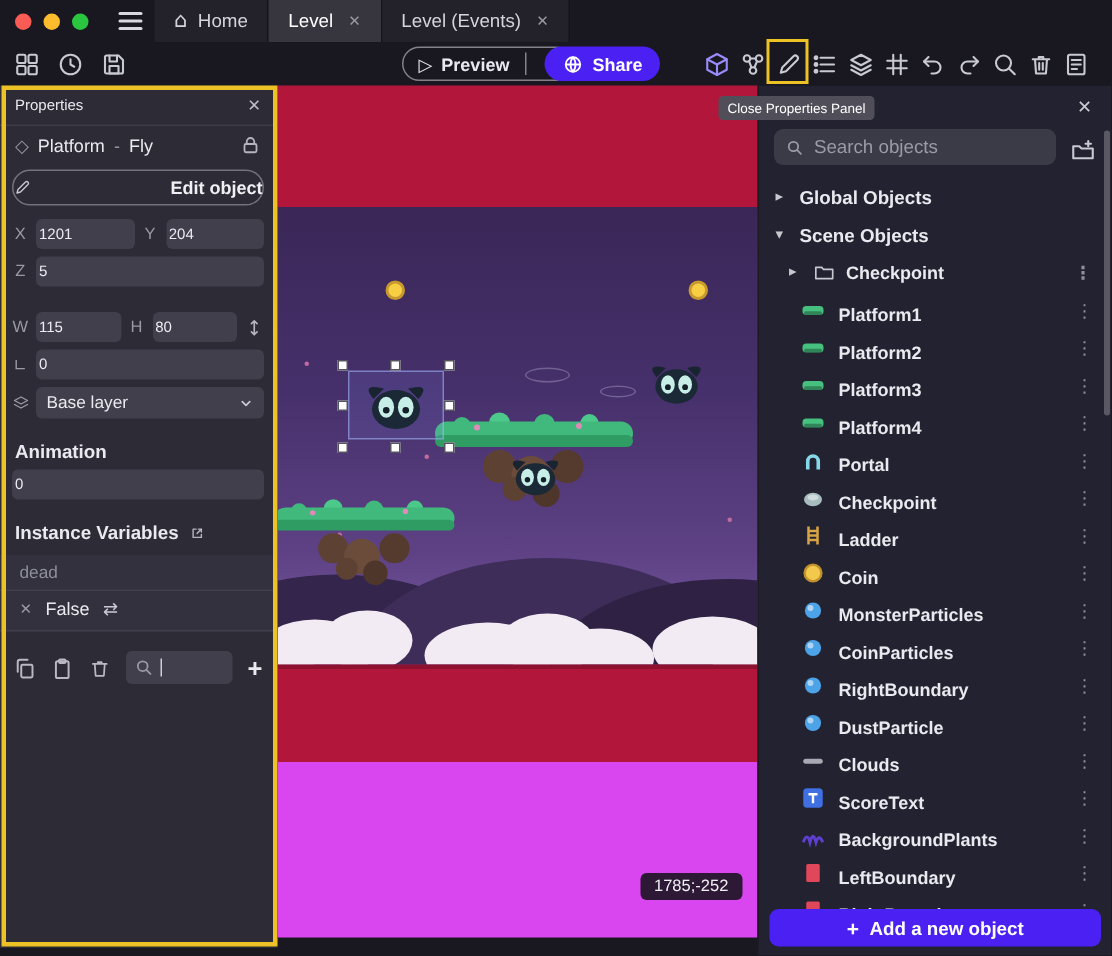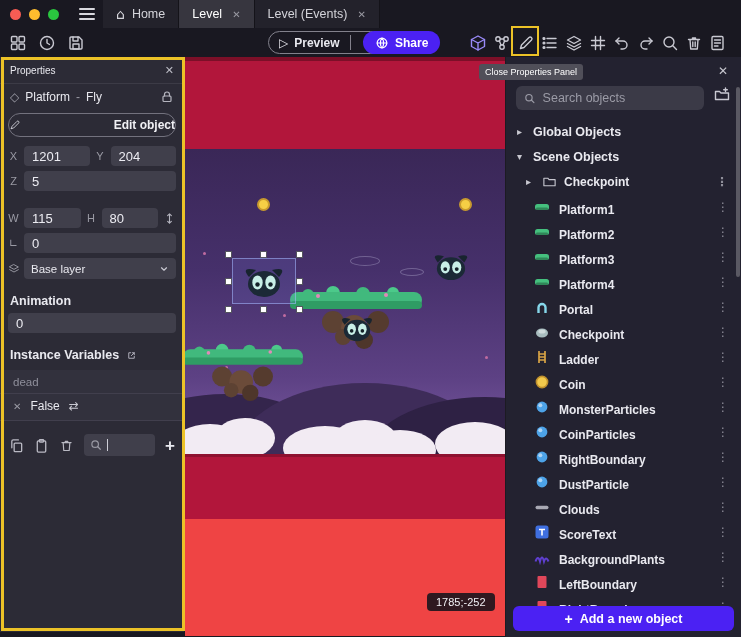--- a/index.html
+++ b/index.html
@@ -38,52 +38,52 @@
   .props-title { font-size:10px; font-weight:normal; }
   .panel-close { color:#bcbcc5; font-size:11px; cursor:pointer; }
   .props-divider { height:1px; background:#3c3b46; }
   .type-row { display:flex; align-items:center; gap:6px; padding:6px 10px 3px; font-size:12px; }
   .type-row .dim { color:#9a9aa4; }
   .type-row .spacer { flex:1; }
   .edit-btn { margin:6px 8px 9px; height:24px; border:1px solid #73727e; border-radius:13px; display:flex; align-items:center; justify-content:space-between; gap:6px; font-size:12px; font-weight:bold; color:#f0f0f4; cursor:pointer; }
   .frow { display:flex; align-items:center; gap:5px; margin:5px 8px; }
   .frow.gap-top { margin-top:17px; }
   .flabel { width:11px; color:#9a9aa4; font-size:11px; flex:0 0 auto; text-align:center; }
-  .pinput { height:20px; background:#403f4b; border:none; border-radius:4px; color:#ececf2; font-size:13px; padding:0 8px; width:100%; min-width:0; flex:1; font-family:inherit; outline:none; }
+  .pinput { height:20px; background:#403f4b; border:none; border-radius:4px; color:#ececf2; font-size:10px; padding:0 2px; width:100%; min-width:0; flex:1; font-family:inherit; outline:none; }
   .sel { height:21px; background:#403f4b; border-radius:4px; display:flex; align-items:center; justify-content:space-between; padding:0 7px; flex:1; font-size:11.5px; cursor:pointer; }
   .section-title { font-size:12.5px; font-weight:bold; padding:0 10px; margin-top:15px; display:flex; align-items:center; gap:7px; }
   .var-name { color:#8f8f9b; font-size:11.5px; padding:6px 13px 5px; background:#32313d; margin-top:8px; }
   .var-value { display:flex; align-items:center; gap:9px; padding:5px 13px 7px; background:#32313d; border-top:1px solid #413f4d; border-bottom:1px solid #413f4d; font-size:12px; }
   .bool-x { color:#9a9aa4; font-size:10px; }
   .swap { color:#c9c9d2; font-size:12px; cursor:pointer; }
   .props-tools { display:flex; align-items:center; gap:10px; margin:13px 9px 0; }
   .mini-search { flex:1; height:22px; background:#403f4b; border-radius:4px; display:flex; align-items:center; padding:0 6px; gap:5px; cursor:text; }
   .caret { width:1px; height:12px; background:#cfcfd8; }
   .plus-btn { font-size:17px; font-weight:bold; color:#e9e9ef; cursor:pointer; line-height:1; }
 
   
-  .canvas { position:absolute; left:185px; top:56px; width:320px; height:580px; background:#ef4444; overflow:hidden; z-index:1; cursor:crosshair; }
+  .canvas { position:absolute; left:185px; top:45px; width:320px; height:580px; background:#d946ef; overflow:hidden; z-index:1; cursor:crosshair; }
   .band-top { position:absolute; left:0; top:0; width:100%; height:93px; background:linear-gradient(#7c0f28 0,#7c0f28 5px,#b2163b 5px); }
   .sky { position:absolute; left:0; top:93px; width:100%; height:305px; background:linear-gradient(180deg,#3a2757 0%,#46306b 40%,#5d4184 75%,#7b5ca4 100%); }
   .band-bottom { position:absolute; left:0; top:398px; width:100%; height:65px; background:linear-gradient(#8e1130 0,#8e1130 3px,#b2163b 3px); }
   .hills { position:absolute; left:0; top:250px; }
   .clouds { position:absolute; left:0; top:340px; }
   .coin { position:absolute; width:13px; height:13px; border-radius:50%; background:#f6cf45; border:2px solid #c89a2e; cursor:pointer; }
   .saucer { position:absolute; border:1.5px solid rgba(230,230,255,.28); border-radius:50%; }
   .dot { position:absolute; width:3px; height:3px; border-radius:50%; background:#c06ba0; }
   .sprite { position:absolute; cursor:pointer; }
   .sel-rect { position:absolute; left:47px; top:202px; width:64px; height:46px; background:rgba(130,150,255,.13); border:1px solid rgba(165,185,255,.55); }
   .sel-box { position:absolute; left:40px; top:195px; width:78px; height:62px; }
   .handle { position:absolute; width:7px; height:7px; background:#fff; border:1px solid #55555f; cursor:grab; }
   .coords { position:absolute; left:242px; top:537px; background:rgba(20,19,27,.88); border-radius:4px; padding:3px 9px; font-size:11px; color:#f0f0f4; }
 
   
   .objects { position:absolute; left:505px; top:57px; width:236px; height:580px; background:#232230; z-index:5; border-left:1px solid #1c1b22; }
   .obj-close { position:absolute; top:7px; right:13px; color:#c7c7cf; font-size:12px; cursor:pointer; }
-  .obj-search-row { display:flex; align-items:flex-start; gap:9px; margin:29px 10px 9px; }
+  .obj-search-row { display:flex; align-items:flex-end; gap:9px; margin:29px 10px 9px; }
   .obj-search { flex:1; height:24px; background:#3b3a47; border-radius:6px; display:flex; align-items:center; gap:7px; padding:0 8px; }
   .obj-search input { background:transparent; border:none; color:#e9e9ef; font-size:12.5px; width:100%; outline:none; font-family:inherit; }
   .obj-search input::placeholder { color:#9b9ba6; }
   .group-row { display:flex; align-items:center; gap:7px; height:25px; padding:0 11px; font-size:12.5px; font-weight:bold; cursor:pointer; }
   .chev { color:#c7c7cf; font-size:10px; width:9px; flex:0 0 auto; }
   .folder-row { padding-left:20px; font-size:12px; }
   .row-spacer { flex:1; }
   .kebab { color:#8f8f9a; font-size:12px; cursor:pointer; padding:0 2px; }
   .obj-item { display:flex; align-items:center; gap:9px; height:25px; padding:0 10px 0 28px; cursor:pointer; }
   .obj-icon { width:16px; height:16px; flex:0 0 auto; }

